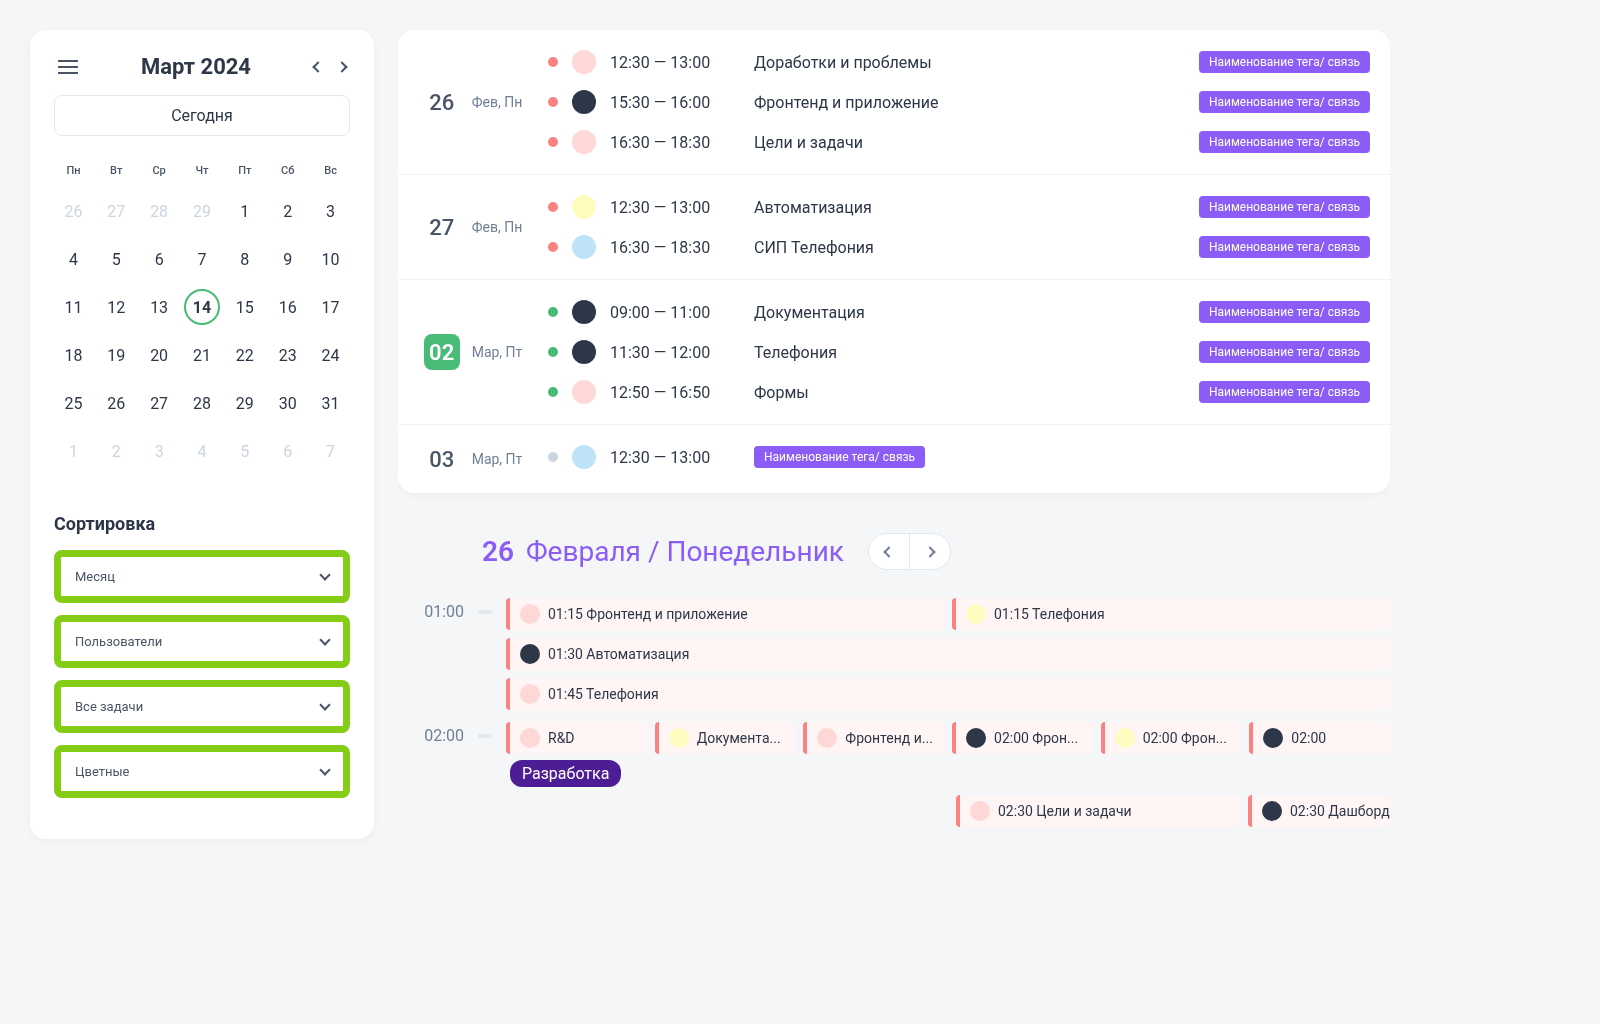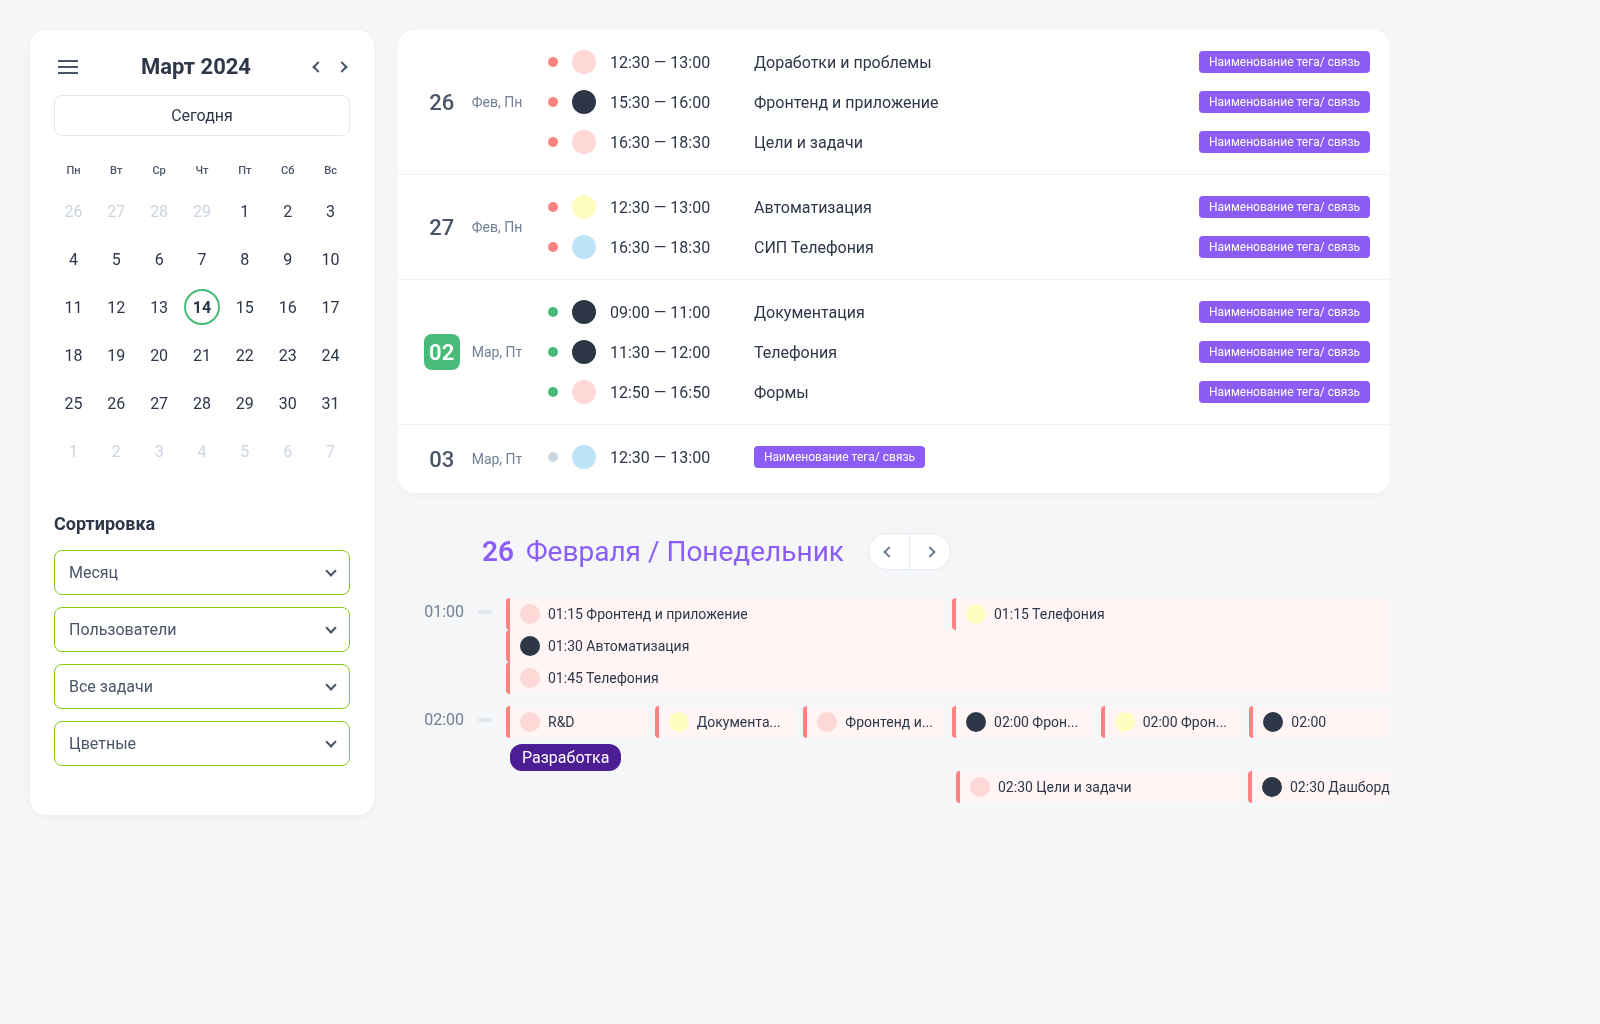--- a/index.html
+++ b/index.html
@@ -15,21 +15,21 @@
 .today-btn { width: 100%; padding: 10px; border: 1px solid #e2e8f0; border-radius: 8px; background: #fff; font-size: 16px; cursor: pointer; color: #2d3748; margin-bottom: 20px; }
 
 .cal-grid { display: grid; grid-template-columns: repeat(7, 1fr); gap: 4px; text-align: center; }
 .cal-dow { font-size: 11px; font-weight: 500; color: #4a5568; padding: 8px 0; }
 .cal-day { font-size: 16px; padding: 10px 0; cursor: pointer; border-radius: 50%; width: 36px; height: 36px; margin: 4px auto; display: flex; align-items: center; justify-content: center; }
 .cal-day.other { color: #cbd5e0; }
 .cal-day.today { border: 2px solid #48bb78; font-weight: 700; }
 
 .sort-section { margin-top: 40px; }
 .sort-title { font-size: 18px; font-weight: 700; margin-bottom: 16px; color: #2d3748; }
-.select { width: 100%; padding: 12px 14px; border: 1px solid #84cc16; border-radius: 8px; background: #fff; font-size: 16px; margin-bottom: 12px; display: flex; justify-content: space-between; align-items: center; cursor: pointer; color: #4a5568; gap: 39px; }
+.select { width: 100%; padding: 12px 14px; border: 7px solid #84cc16; border-radius: 8px; background: #fff; font-size: 13px; margin-bottom: 12px; display: flex; justify-content: space-between; align-items: center; cursor: pointer; color: #4a5568; gap: 39px; }
 
 
 .main { flex: 1; display: flex; flex-direction: column; gap: 40px; overflow: hidden; }
 .events-card { background: #fff; border-radius: 16px; box-shadow: 0 2px 8px rgba(0,0,0,0.04); overflow: hidden; }
 .day-group { display: flex; border-bottom: 1px solid #edf2f7; padding: 16px 0; }
 .day-group:last-child { border-bottom: none; }
 .day-label { width: 150px; display: flex; align-items: center; justify-content: center; gap: 12px; }
 .day-num { font-size: 22px; font-weight: 500; color: #4a5568; width: 36px; height: 36px; display: flex; align-items: center; justify-content: center; border-radius: 8px; }
 .day-num.active { background: #48bb78; color: #fff; font-weight: 600; }
 .day-text { font-size: 14px; color: #718096; }
@@ -53,21 +53,21 @@
 .day-detail-header { display: flex; align-items: center; gap: 24px; margin-bottom: 28px; padding-left: 4px; }
 .day-detail-title { font-size: 28px; color: #8b5cf6; }
 .day-detail-title .num { font-weight: 600; margin-right: 12px; }
 .day-nav { display: flex; border: 1px solid #e2e8f0; border-radius: 24px; background: #fff; overflow: hidden;}
 .day-nav button { background:none; border:none; padding: 10px 16px; cursor:pointer; color:#718096; }
 .day-nav button:first-child { border-right: 1px solid #e2e8f0; }
 
 .timeline-row { display: flex; align-items: flex-start; gap: 14px; margin-bottom: 12px; }
 .time-label { width: 56px; font-size: 16px; color: #718096; text-align: right; padding-top: 4px; flex-shrink: 0; margin-left: -70px; }
 .time-tick { width: 14px; height: 4px; background: #e2e8f0; border-radius: 2px; margin-top: 12px; flex-shrink:0; }
-.time-events { flex: 1; display: flex; flex-direction: column; }
+.time-events { flex: 1; display: flex; flex-direction: column; gap: 8px; }
 .time-events-row { display: flex; gap: 8px; }
 .time-block { border-left: 4px solid #fc8181; background: #fff5f5; border-radius: 4px; padding: 6px 10px; display: flex; align-items: center; gap: 8px; font-size: 14px; color: #2d3748; min-width: 140px; white-space: nowrap; overflow:hidden; }
 .time-block .avatar { width: 20px; height: 20px; font-size:10px; }
 .time-block.wide { flex: 1; }
 .sub-tag { background: #4c1d95; color:#fff; font-size:16px; padding: 4px 12px; border-radius: 12px; margin-top: 6px; display:inline-block; margin-left: 4px; }
 
 .chevron { display:inline-block; width:8px; height:8px; border-right:2px solid currentColor; border-bottom:2px solid currentColor; }
 .chevron.left { transform: rotate(135deg); }
 .chevron.right { transform: rotate(-45deg); }
 .chevron.down { transform: rotate(45deg); margin-top:-4px; }

